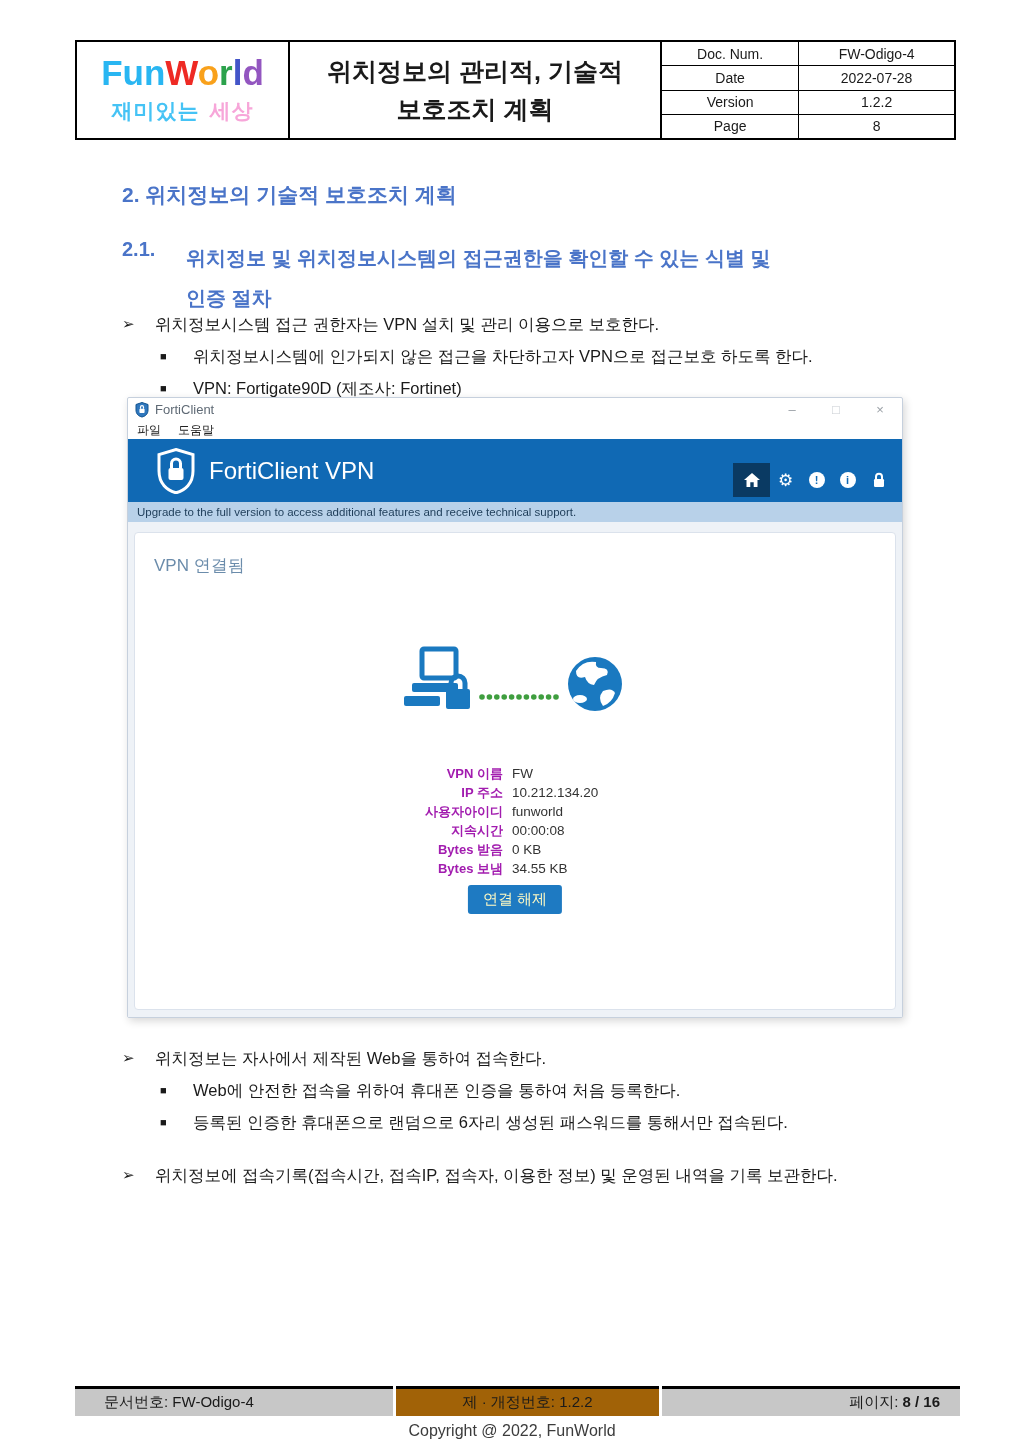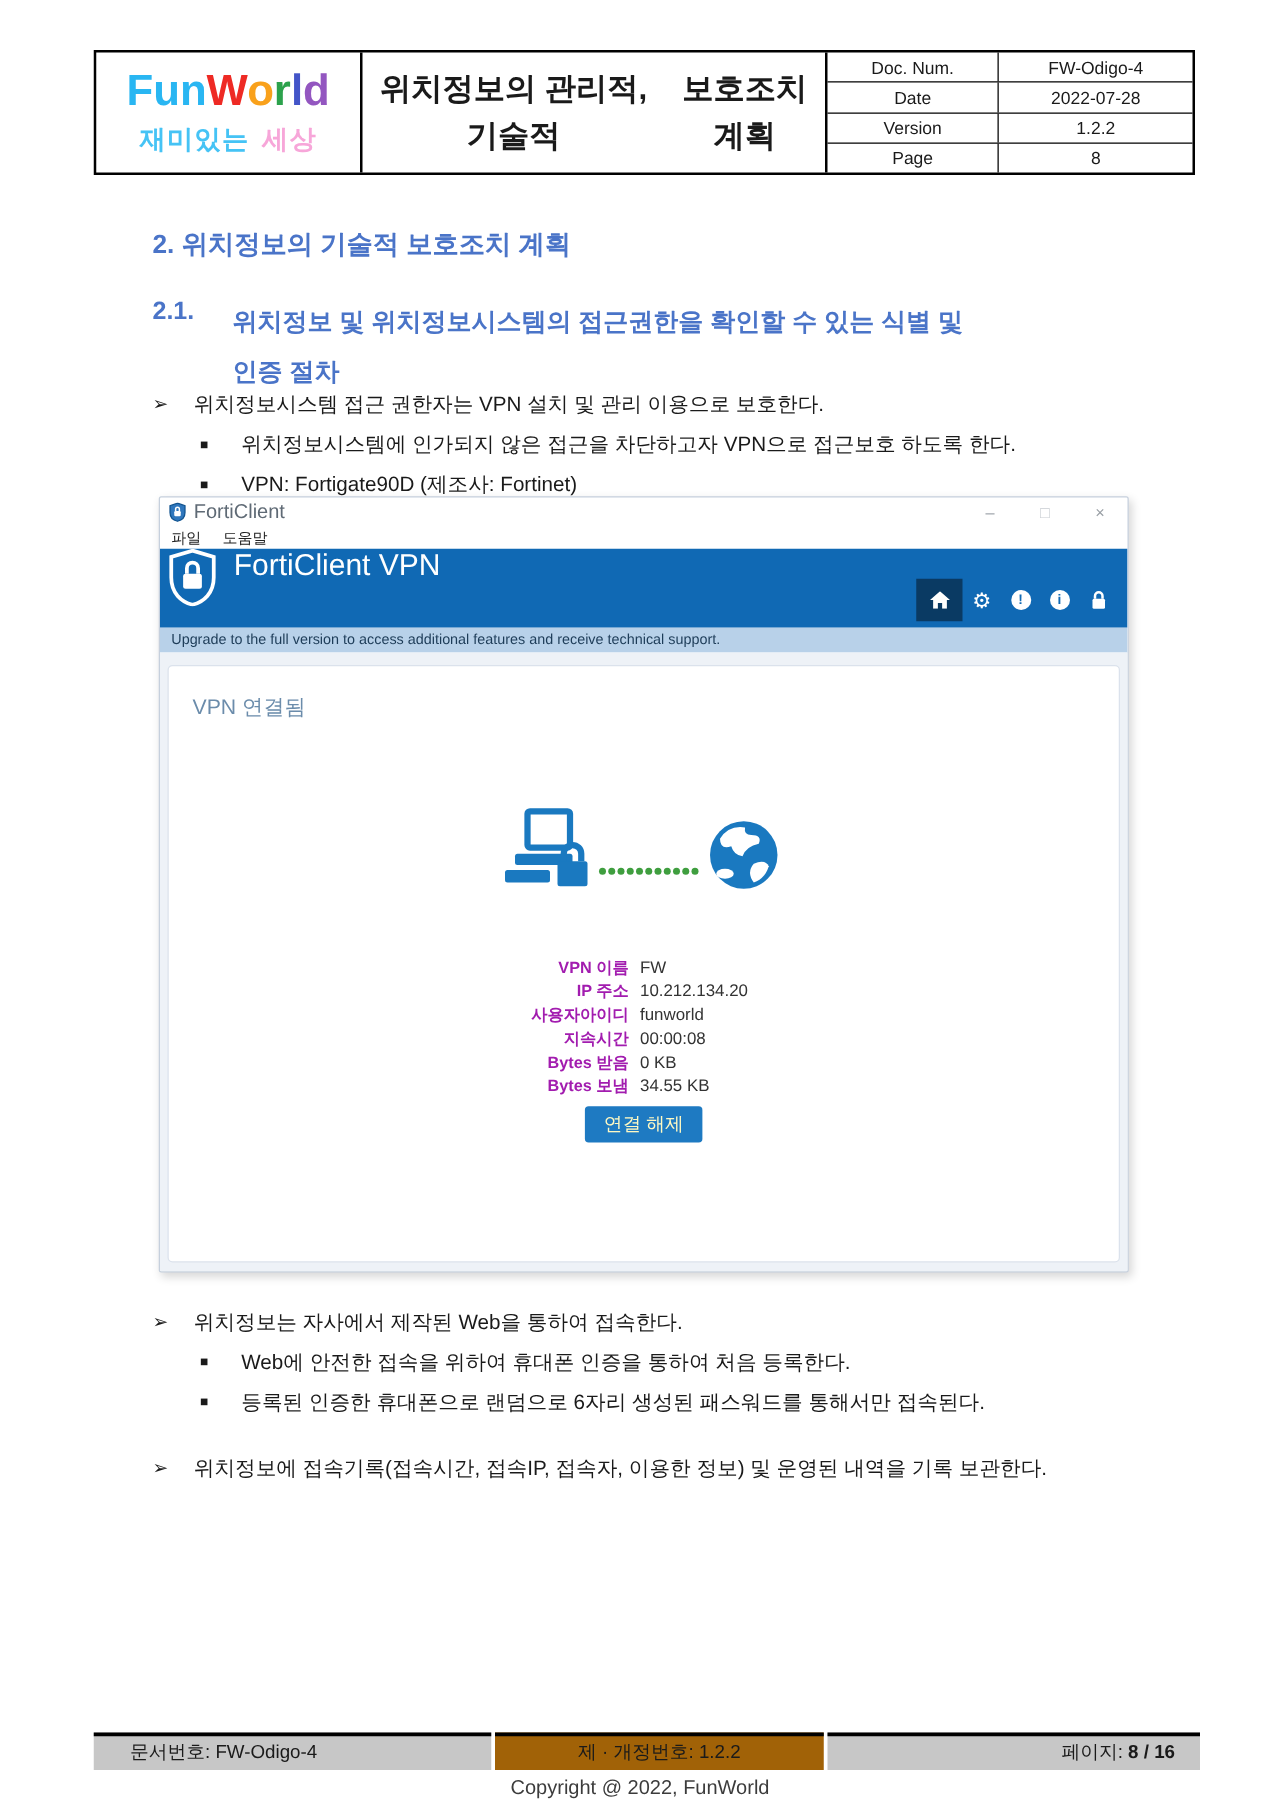--- a/index.html
+++ b/index.html
@@ -7,21 +7,21 @@
         font-family:"Liberation Sans","DejaVu Sans",sans-serif;color:#1a1a1a;}
 
   
   .header-table{position:absolute;left:75px;top:40px;width:881px;height:100px;display:flex;
                 border:2px solid #000;box-sizing:border-box;background:#fff;}
   .logo-cell{width:213px;border-right:2px solid #000;display:flex;flex-direction:column;
              align-items:center;justify-content:center;box-sizing:border-box;}
   .logo-word{font-size:35px;font-weight:bold;line-height:1;}
   .logo-tagline{font-size:21px;font-weight:bold;margin-top:7px;letter-spacing:1px;}
   .logo-tagline .t1{margin-right:10px;}
-  .title-cell{width:372px;border-right:2px solid #000;display:flex;
+  .title-cell{width:372px;border-right:2px solid #000;display:flex;flex-direction:column;
               align-items:center;justify-content:center;font-size:25px;font-weight:bold;
               line-height:38px;box-sizing:border-box;text-align:center;}
   .meta-cell{flex:1;display:flex;flex-direction:column;}
   .meta-row{flex:1;display:flex;border-bottom:1px solid #000;}
   .meta-row:last-child{border-bottom:none;}
   .meta-label{width:47%;border-right:1px solid #000;display:flex;align-items:center;
               justify-content:center;font-size:14px;box-sizing:border-box;}
   .meta-value{flex:1;display:flex;align-items:center;justify-content:center;font-size:14px;}
 
   
@@ -38,27 +38,27 @@
   .bullet .m-arrow{width:33px;font-size:15px;}
   .bullet.lv2{padding-left:38px;}
   .bullet .m-sq{width:33px;font-size:11px;}
   .bullet.gap{margin-top:21px;}
 
   
   .win{position:absolute;left:127px;top:397px;width:776px;height:621px;background:#fff;
        border:1px solid #c6d0dd;border-radius:2px;box-shadow:2px 3px 8px rgba(0,0,0,.16);
        box-sizing:border-box;overflow:hidden;}
   .titlebar{height:23px;display:flex;align-items:center;padding-left:7px;}
-  .win-title{font-size:16px;color:#5f6a75;margin-left:6px;}
+  .win-title{font-size:13px;color:#5f6a75;margin-left:6px;}
   .win-controls{margin-left:auto;display:flex;}
   .win-btn{width:44px;text-align:center;color:#9aa0a6;font-size:13px;line-height:23px;}
   .win-btn.max{color:#c9ced3;}
   .menubar{height:18px;display:flex;align-items:center;padding-left:9px;font-size:12px;color:#222;}
   .menu-item{margin-right:17px;}
-  .banner{height:63px;position:relative;display:flex;padding-left:6px;box-sizing:border-box;}
+  .banner{height:63px;position:relative;display:flex;align-items:center;padding-left:28px;box-sizing:border-box;}
   .banner-title{color:#fff;font-size:24px;margin-left:13px;font-weight:400;}
   .banner-icons{position:absolute;right:8px;bottom:5px;display:flex;align-items:center;}
   .home-box{width:37px;height:34px;display:flex;align-items:center;justify-content:center;}
   .banner-ico{width:31px;display:flex;justify-content:center;align-items:center;color:#fff;}
   .gear{font-size:17px;line-height:17px;}
   .circle-icon{width:16px;height:16px;border-radius:50%;background:#fff;color:#1069b4;
                font-size:11px;font-weight:bold;display:flex;align-items:center;justify-content:center;}
   .upgrade{height:20px;font-size:11.5px;color:#1d3c58;line-height:20px;padding-left:9px;}
   .content{position:absolute;top:124px;bottom:0;left:0;right:0;background:#eef2f7;}
   .card{position:absolute;left:6px;right:6px;top:10px;bottom:7px;background:#fff;

